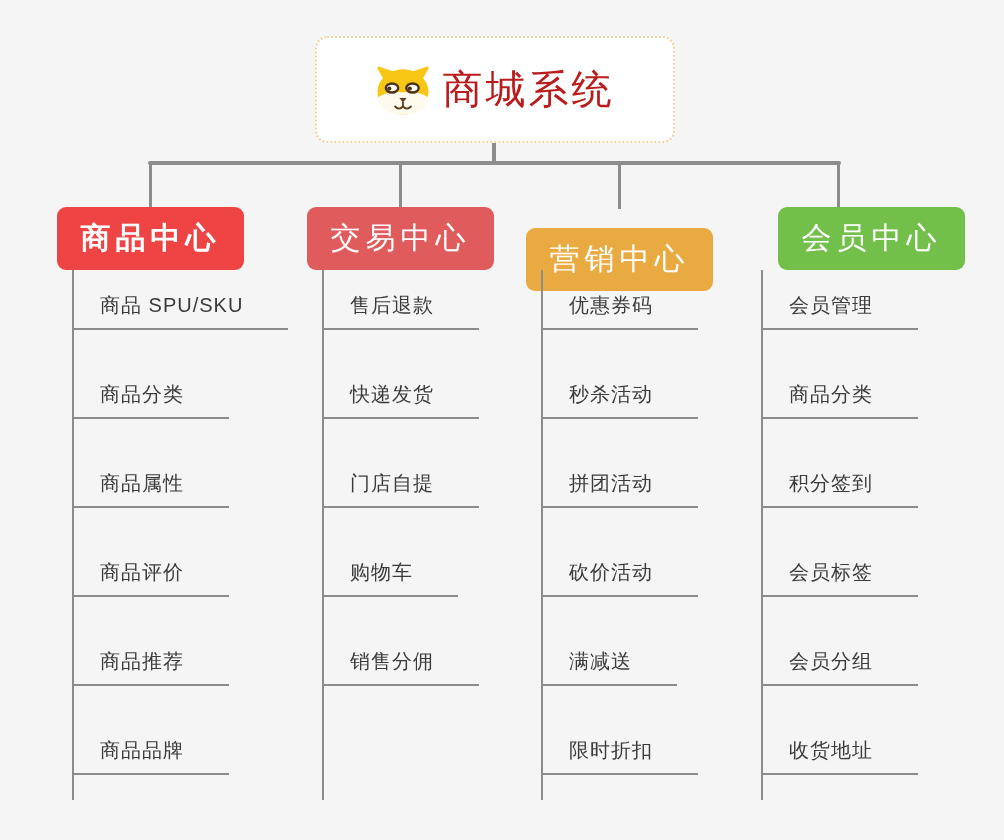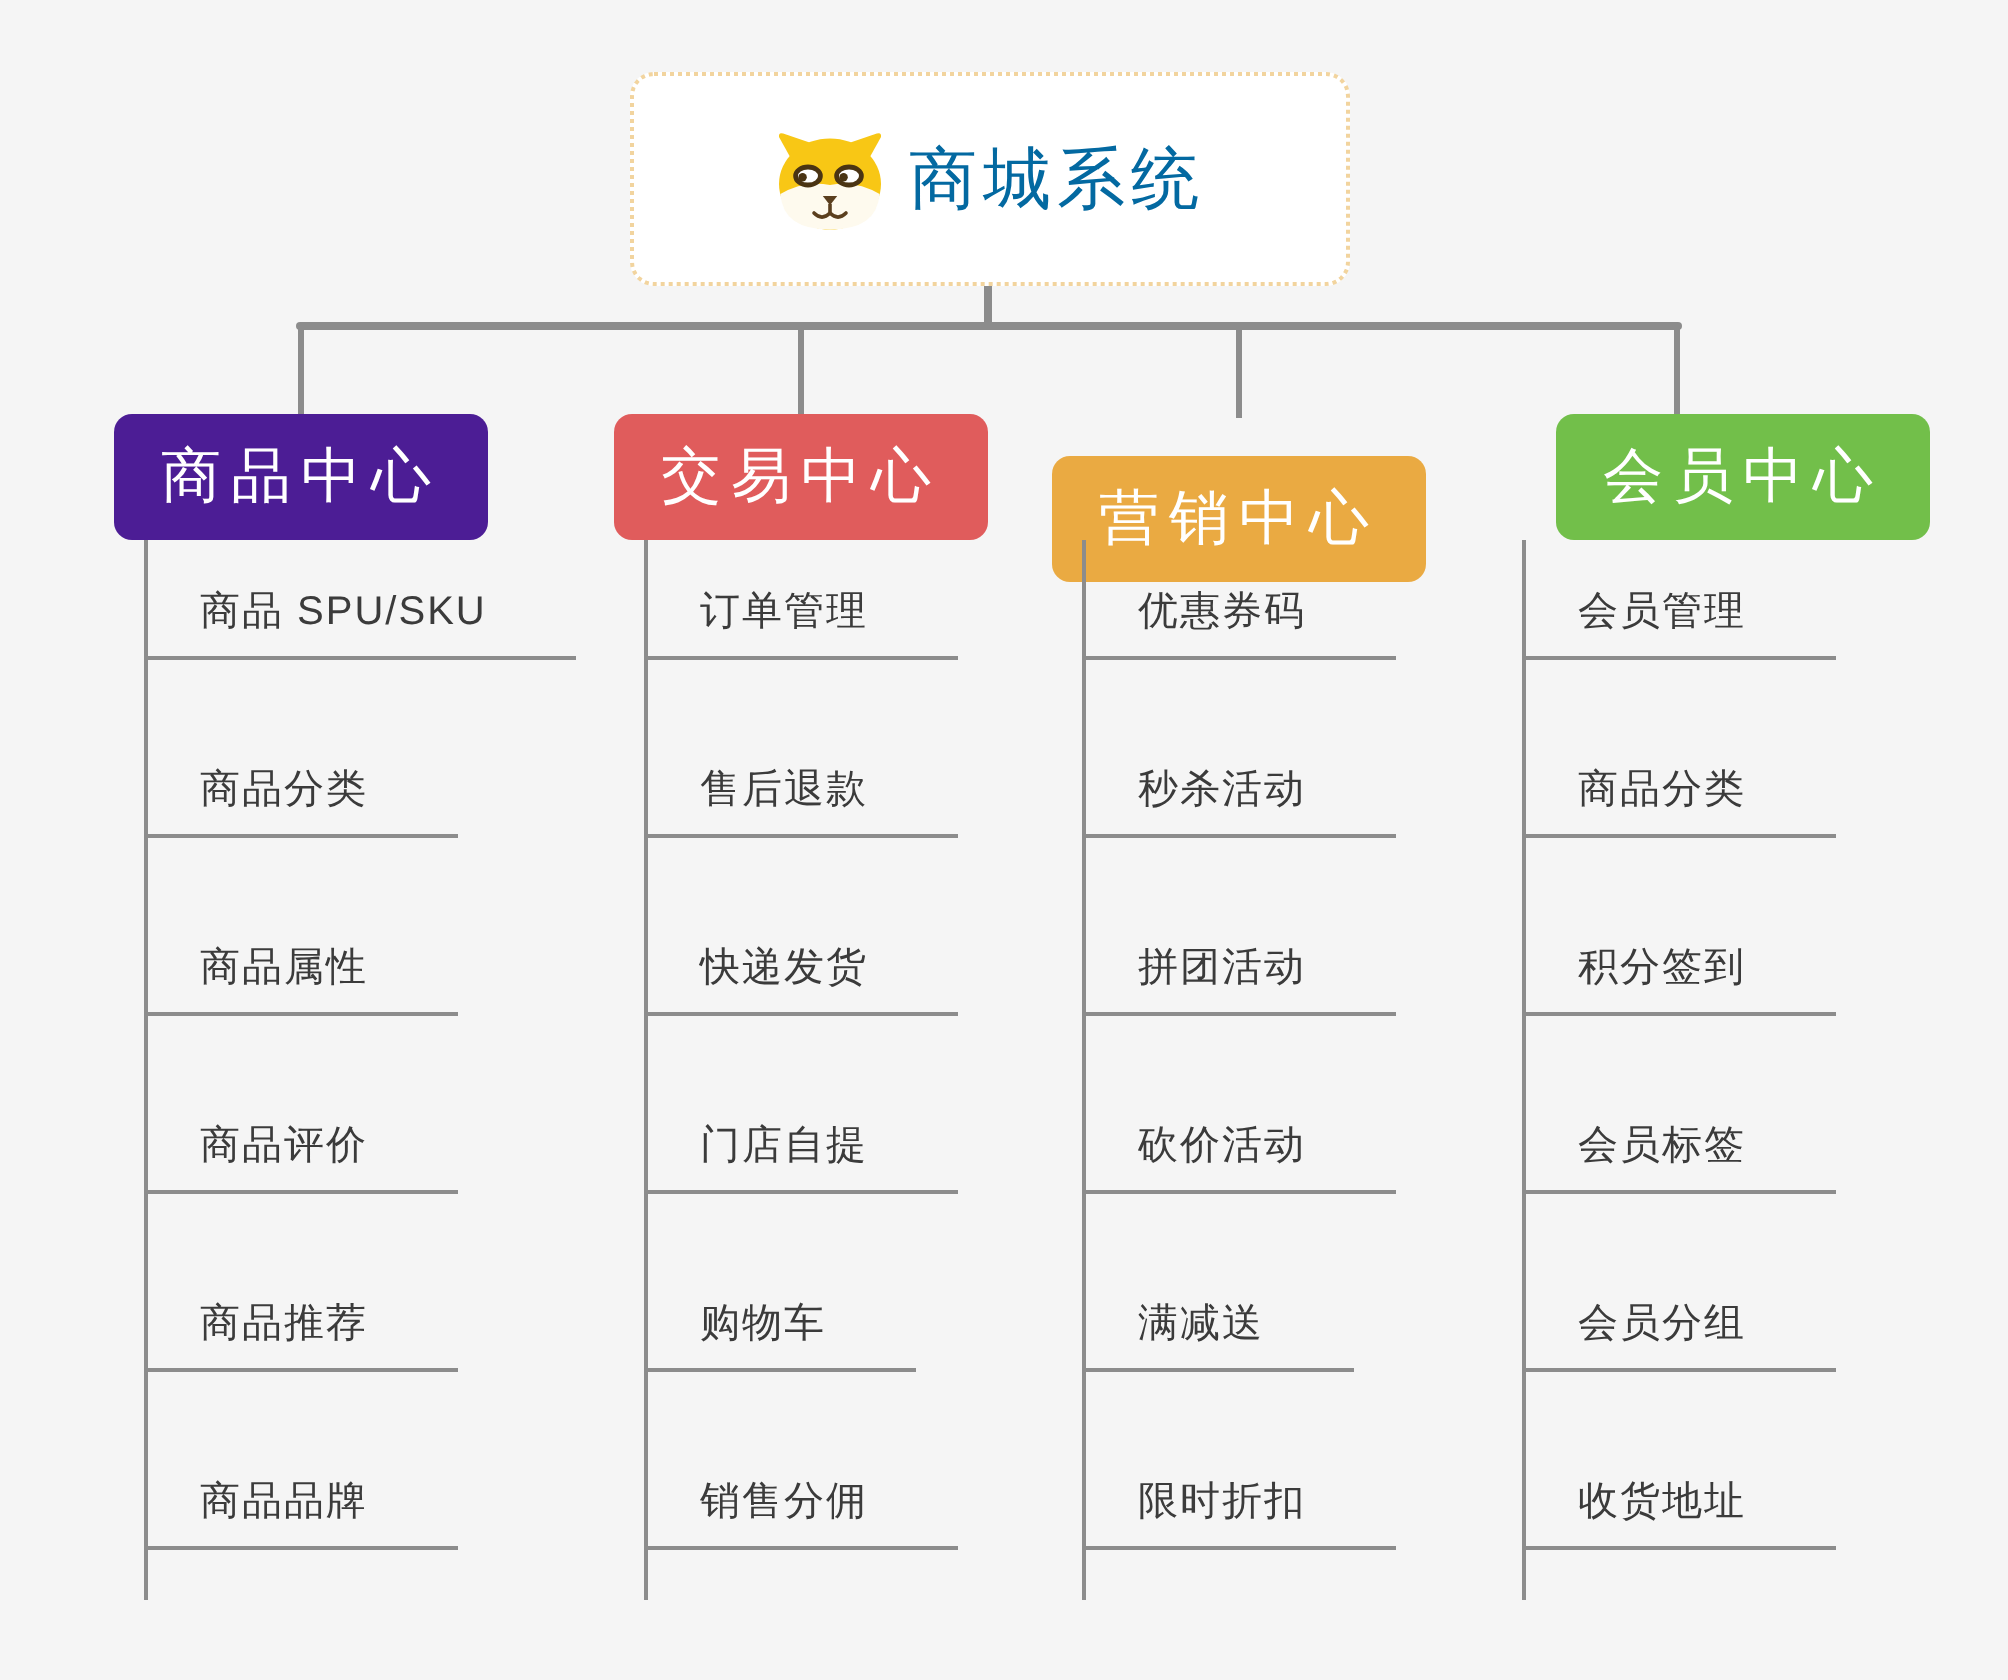--- a/index.html
+++ b/index.html
@@ -19,21 +19,21 @@
   .d0{left:149px}.d1{left:399px}.d2{left:618px}.d3{left:837px}
 
   
   .root-node{
     position:absolute;left:315px;top:36px;width:360px;height:107px;
     background:#FFFFFF;border:2px dotted #F2D49E;border-radius:12px;
     box-sizing:border-box;
     display:flex;align-items:center;justify-content:center;gap:13px;
     cursor:pointer;
   }
-  .root-title{font-size:34px;letter-spacing:3px;color:#0369a1;white-space:nowrap;}
+  .root-title{font-size:40px;letter-spacing:3px;color:#b91c1c;white-space:nowrap;}
   .dog{display:inline-flex;width:54px;height:50px;}
 
   
   .branch{
     position:absolute;top:207px;width:187px;height:63px;border-radius:9px;
     color:#FFFFFF;font-size:30px;letter-spacing:5px;
     display:flex;align-items:center;justify-content:center;
     white-space:nowrap;cursor:pointer;
   }
   .b0{left:57px;background:#4A90E2;}
@@ -81,21 +81,21 @@
         <circle cx="13.3" cy="23.6" r="2.1" fill="#4A3413"></circle>
         <circle cx="33.8" cy="23.6" r="2.1" fill="#4A3413"></circle>
         <path d="M23.4 33 L30.6 33 L27 37.6 Z" fill="#5B3F1E"></path>
         <path d="M27 37 L27 41.2" stroke="#5B3F1E" stroke-width="1.8" fill="none"></path>
         <path d="M19 41.5 Q23 45.6 27 41.5 Q31 45.6 35 41.5" stroke="#5B3F1E" stroke-width="1.8" fill="none" stroke-linecap="round"></path>
       </svg>
     </span>
     <span class="root-title">商城系统</span>
   </div>
 
-  <div class="branch b0" style="background-color: #4c1d95;">商品中心</div>
+  <div class="branch b0" style="background-color: #ef4444; font-weight: bold;">商品中心</div>
   <div class="branch b1" style="background-color: rgb(224, 92, 92);">交易中心</div>
   <div class="branch b2" style="background-color: rgb(234, 170, 66); margin-top: 21px;">营销中心</div>
   <div class="branch b3" style="background-color: rgb(114, 191, 74);">会员中心</div>
 
   <div class="vline v0"></div>
   <div class="vline v1"></div>
   <div class="vline v2"></div>
   <div class="vline v3"></div>
 
   <div class="col c0">
@@ -113,23 +113,20 @@
       </div>
     <div class="child">
         <span>商品推荐</span>
       </div>
     <div class="child">
         <span>商品品牌</span>
       </div>
   </div>
 
   <div class="col c1">
-    <div class="child">
-        <span>订单管理</span>
-      </div>
     <div class="child">
         <span>售后退款</span>
       </div>
     <div class="child">
         <span>快递发货</span>
       </div>
     <div class="child">
         <span>门店自提</span>
       </div>
     <div class="child">

